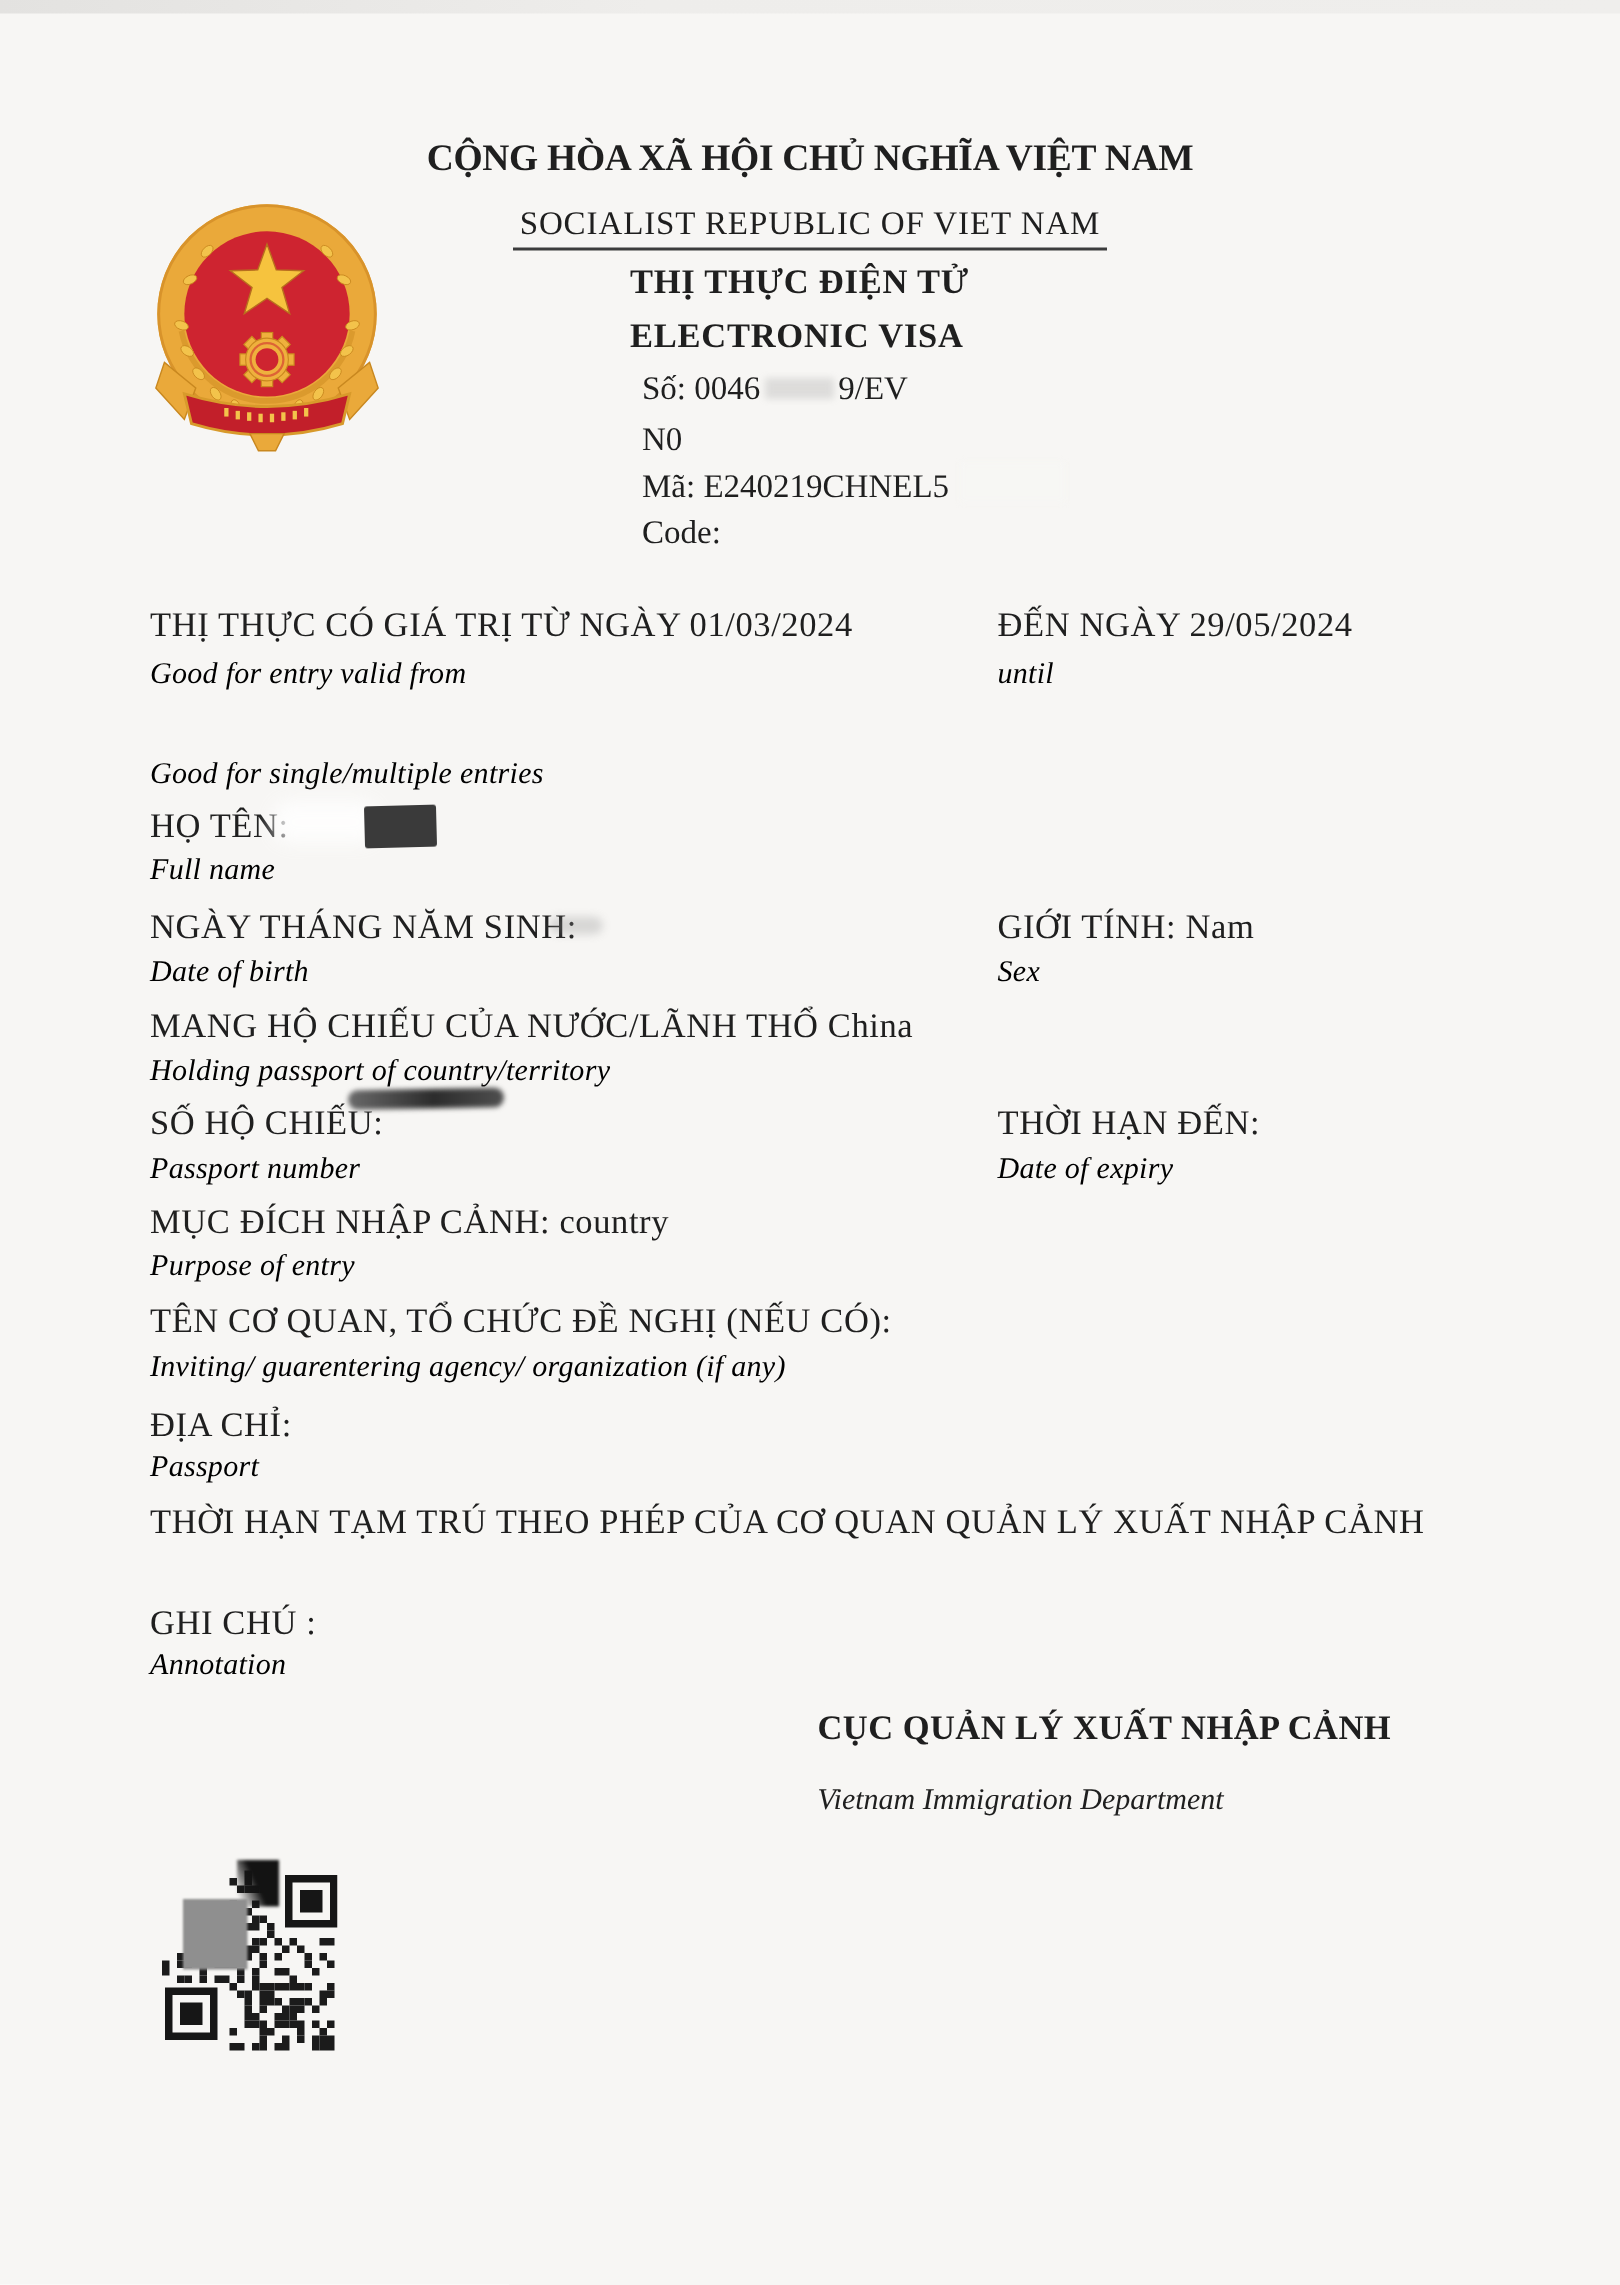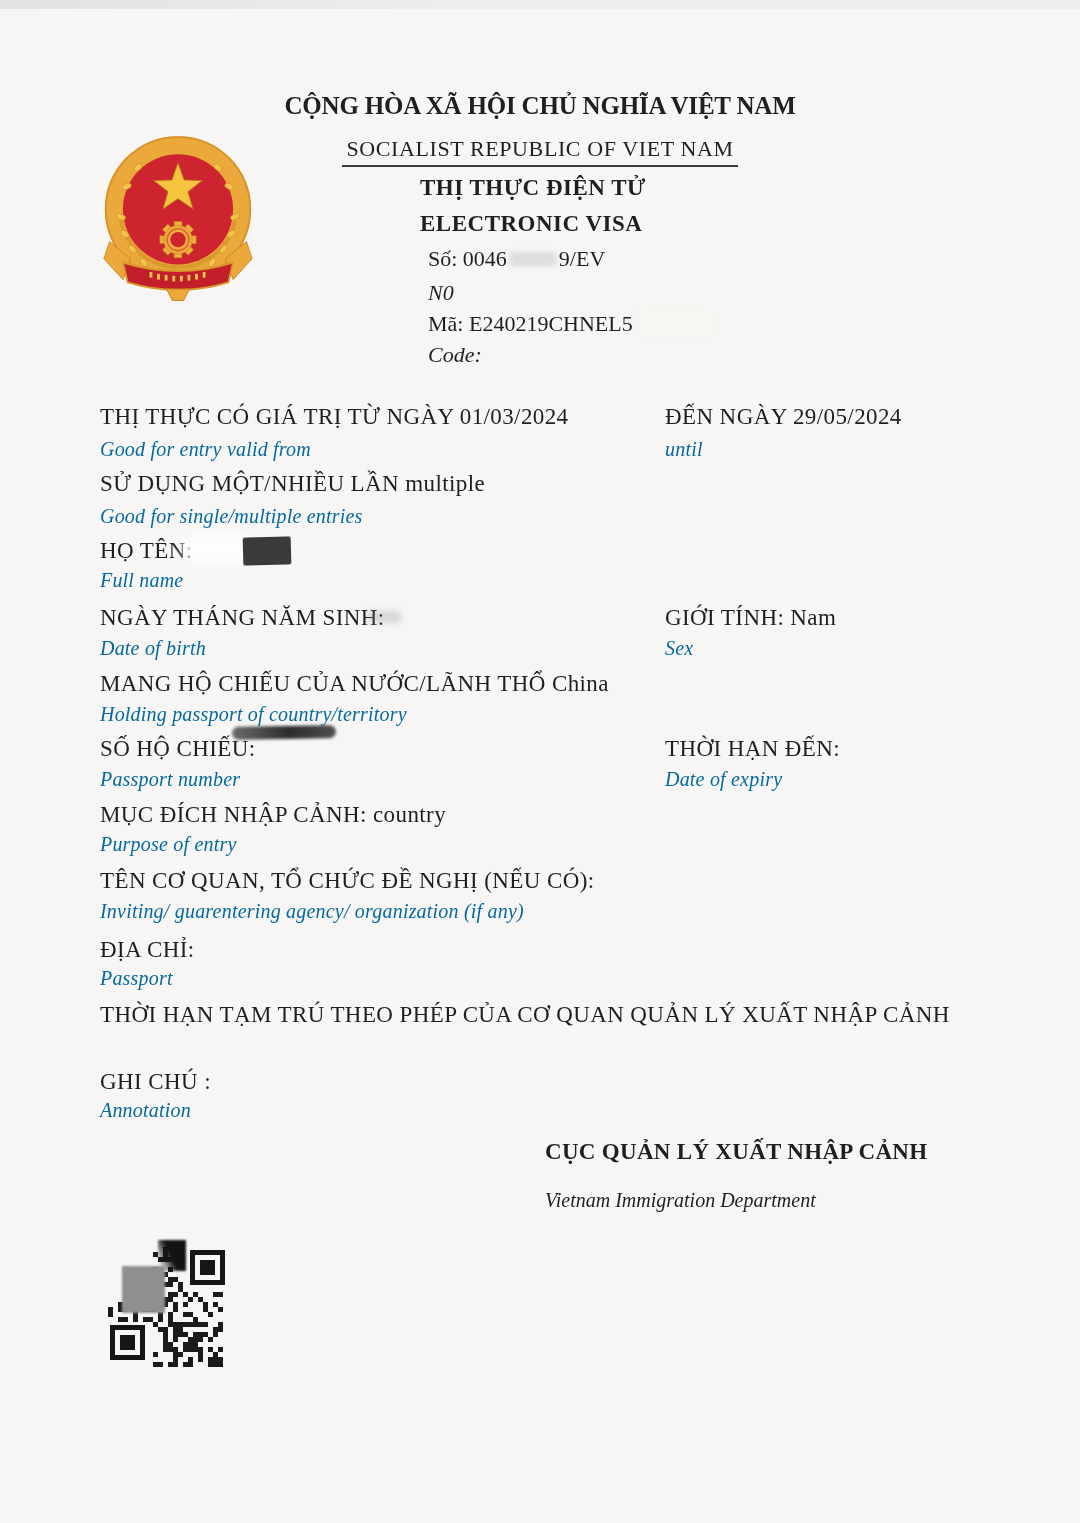--- a/index.html
+++ b/index.html
@@ -10,29 +10,29 @@
     font-family:"Liberation Serif","DejaVu Serif",serif;
     color:#1f1f1f;
     overflow:hidden;
   }
   .top-edge{
     position:absolute;left:0;top:0;width:1080px;height:9px;
     background:linear-gradient(90deg,#e3e2e0,#eeedeb 40%,#efeeec);
   }
   .line{position:absolute;white-space:nowrap;line-height:1.1;}
   .vi{left:100px;font-size:23px;letter-spacing:.4px;}
-  .en{left:100px;font-size:20px;font-style:italic;letter-spacing:.2px;color:#0369a1;}
+  .en{left:100px;font-size:20px;font-style:italic;letter-spacing:.2px;color:#000000;}
   .col2{left:665px;}
   .center{left:0;right:0;text-align:center;}
   .motto-vi{top:92px;font-size:25px;font-weight:bold;letter-spacing:-0.2px;}
   .motto-en{top:137px;font-size:22px;letter-spacing:.6px;}
   .motto-en .u{display:inline-block;border-bottom:2px solid #3c3c3c;padding:0 4px 4px 4px;}
   .title-line{left:420px;font-size:23px;font-weight:bold;letter-spacing:.5px;}
   .num-line{left:428px;font-size:22px;}
-  .num-line.it{font-style:italic;text-align:right;}
+  .num-line.it{text-align:right;}
   .num-smudge{
     display:inline-block;width:46px;height:14px;margin:0 3px;
     background:#9b9b9b;opacity:.28;filter:blur(2.5px);
   }
   .sig-vi{left:545px;top:1139px;font-size:23px;font-weight:bold;letter-spacing:.3px;}
   .sig-en{left:545px;top:1177px;font-size:20px;font-style:italic;margin-top:12px;}
   .emblem{position:absolute;left:102px;top:126px;width:152px;height:178px;}
   
   .white-smudge{
     position:absolute;left:182px;top:534px;width:70px;height:28px;
@@ -163,23 +163,20 @@
 
   <div class="line vi" style="top:404px">
     <span>THỊ THỰC CÓ GIÁ TRỊ TỪ NGÀY</span> <span>01/03/2024</span>
   </div>
   <div class="line en" style="top:438px">Good for entry valid from</div>
   <div class="line vi col2" style="top:404px">
     <span>ĐẾN NGÀY</span> <span>29/05/2024</span>
   </div>
   <div class="line en col2" style="top:438px">until</div>
 
-  <div class="line vi" style="top:471px">
-    <span>SỬ DỤNG MỘT/NHIỀU LẦN</span> <span>multiple</span>
-  </div>
   <div class="line en" style="top:505px">Good for single/multiple entries</div>
 
   <div class="line vi" style="top:538px">HỌ TÊN:</div>
   <div class="white-smudge"></div>
   <div class="black-box"></div>
   <div class="line en" style="top:569px">Full name</div>
 
   <div class="line vi" style="top:605px">NGÀY THÁNG NĂM SINH:</div>
   <div class="dob-smudge"></div>
   <div class="line en" style="top:637px">Date of birth</div>

